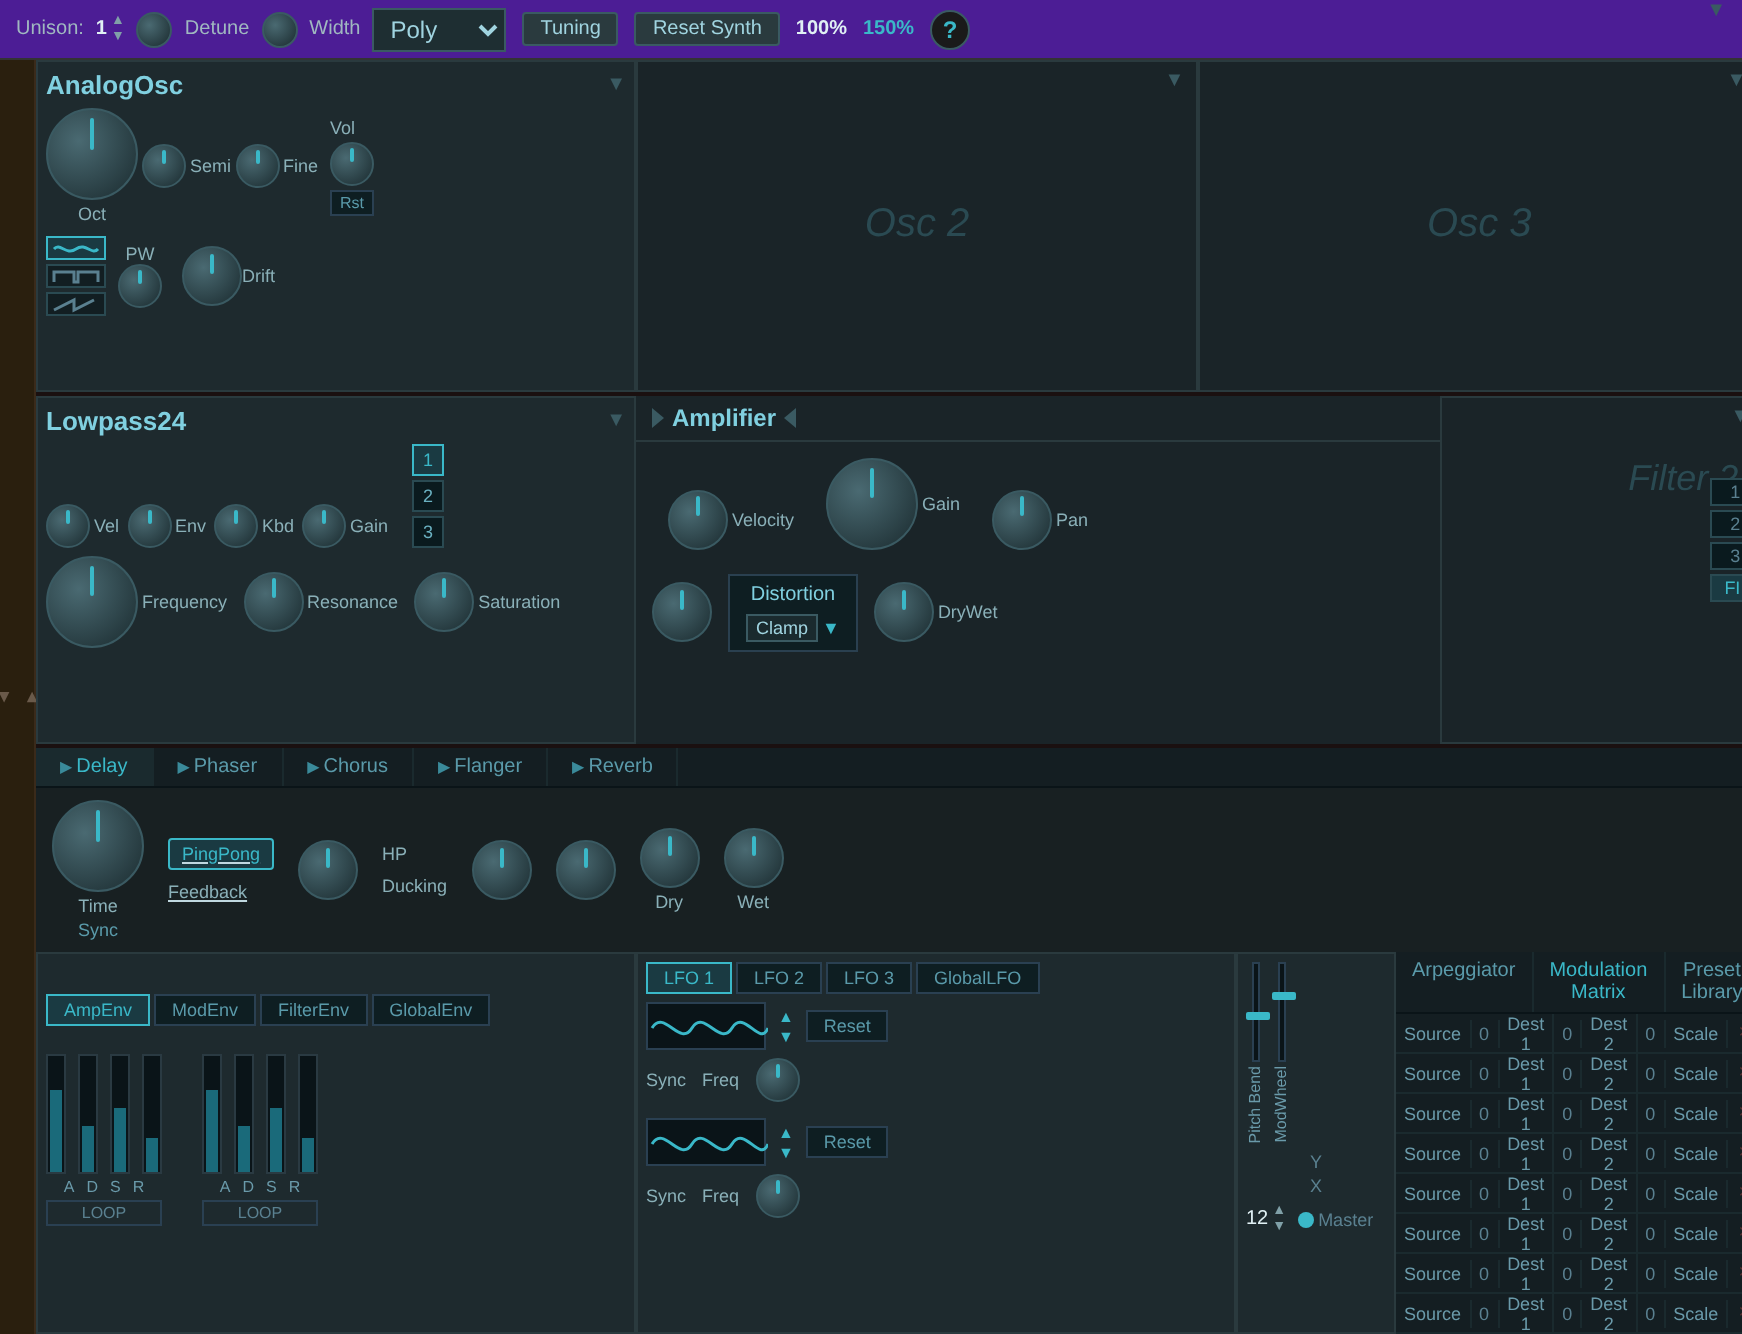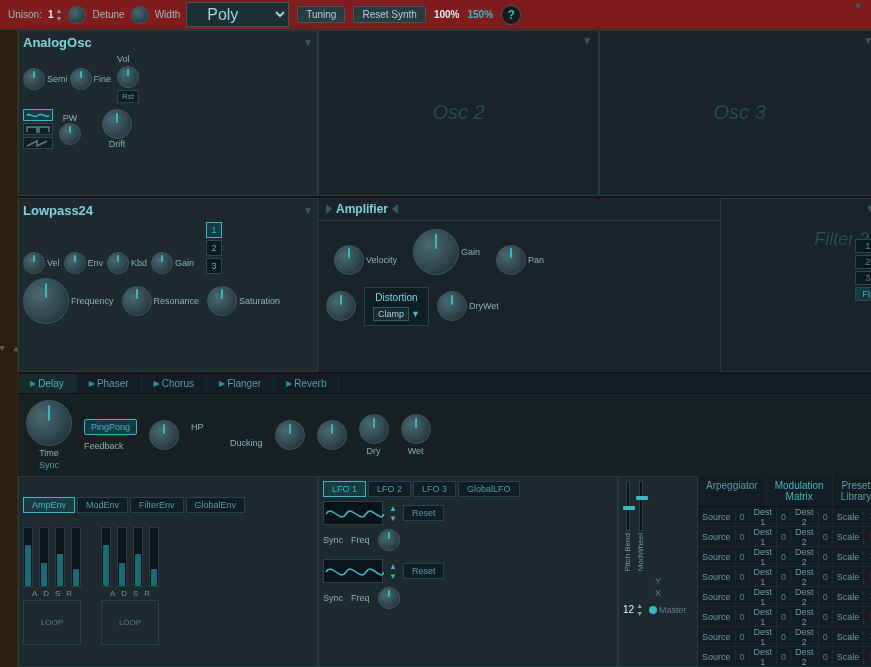--- a/index.html
+++ b/index.html
@@ -10,21 +10,21 @@
       font-family: 'Arial', sans-serif;
       overflow: hidden;
       color: #c0d8e0;
       font-size: 11px;
     }
 
     
     .top-bar {
       display: flex;
       align-items: center;
-      background: #7f1d1d;
+      background: #4c1d95;
       height: 30px;
       padding: 0 8px;
       border-bottom: 1px solid #333;
       gap: 8px;
     }
     .top-bar-left { display: flex; align-items: center; gap: 6px; }
     .top-bar-center { flex: 1; display: flex; justify-content: center; align-items: center; }
     .top-bar-right { display: flex; align-items: center; gap: 8px; }
 
     .logo-text {
@@ -44,22 +44,22 @@
       padding: 2px 8px;
       font-size: 10px;
       cursor: pointer;
       border-radius: 2px;
     }
 
     .poly-select {
       background: #1e2e32;
       border: 1px solid #3a5a62;
       color: #a0d4e0;
-      padding: 2px 16px;
-      font-size: 16px;
+      padding: 2px 4px;
+      font-size: 12px;
     }
 
     .spinner-ctrl {
       display: flex;
       align-items: center;
       gap: 2px;
     }
     .spinner-arrows {
       display: flex;
       flex-direction: column;
@@ -371,21 +371,21 @@
       right: 1px;
       background: #1a6a7a;
     }
     .env-label { font-size: 8px; color: #6a9aaa; }
 
     .loop-label {
       font-size: 8px;
       color: #5a8090;
       text-align: center;
       border: 1px solid #2a4052;
-      padding: 17px 4px;
+      padding: 1px 4px;
       margin-top: 2px;
       cursor: pointer;
     }
 
     
     .lfo-section {
       width: 300px;
       background: #1e2a2e;
       border: 1px solid #2a3a3e;
       padding: 4px;
@@ -621,20 +621,24 @@
 
       <div class="osc-panel">
         <div class="panel-header">
           <span class="panel-title">AnalogOsc</span>
           <span class="panel-arrow">▼</span>
         </div>
 
         <div style="display:flex; align-items:flex-start; gap:8px; margin-bottom:6px;">
           <div style="display:flex; flex-direction:column; align-items:center; gap:1px;">
             <div style="display:flex; gap:2px; align-items:center;">
+              <div class="oct-controls">
+                <div class="knob knob-xl"></div>
+                <span class="knob-label">Oct</span>
+              </div>
               <div class="knob-group">
                 <div class="knob knob-sm"></div>
                 <span class="knob-label">Semi</span>
               </div>
               <div class="knob-group">
                 <div class="knob knob-sm"></div>
                 <span class="knob-label">Fine</span>
               </div>
               <div style="display:flex; flex-direction:column; gap:2px; margin-left:4px;">
                 <span class="vol-label">Vol</span>
@@ -664,21 +668,21 @@
             <div class="wave-btn">
               <svg viewBox="0 0 26 9">
                   <path d="M2,7 L12,2 L12,7 L22,2" stroke="#5a8090" stroke-width="1.5" fill="none"></path>
                 </svg>
             </div>
           </div>
           <div style="display:flex; flex-direction:column; align-items:center;">
             <span class="pw-label">PW</span>
             <div class="knob knob-sm"></div>
           </div>
-          <div style="display:flex; flex-direction:column; align-items:center; margin-left:15px;">
+          <div style="display:flex; flex-direction:row; align-items:center; margin-left:4px;">
             <div class="knob knob-md"></div>
             <span class="drift-label">Drift</span>
           </div>
         </div>
       </div>
 
       <div class="osc-empty">
         <span class="osc-corner-arrow">▼</span>
         <span class="osc-empty-label">Osc 2</span>
       </div>
@@ -821,30 +825,30 @@
           <span>Reverb</span>
         </div>
       </div>
 
       <div style="display:flex; align-items:center; gap:12px; padding:6px 8px; background:#182022;">
         <div style="display:flex; flex-direction:column; align-items:center; gap:2px;">
           <div class="knob knob-xl"></div>
           <span class="knob-label">Time</span>
           <span style="font-size:9px; color:#5a9aaa; cursor:pointer;">Sync</span>
         </div>
-        <div style="display:flex; flex-direction:column; gap:6px;">
+        <div style="display:flex; flex-direction:column; gap:6px;text-decoration:underline;">
           <div class="delay-toggle active">PingPong</div>
           <span style="font-size:9px; color:#8ab0b8;">Feedback</span>
         </div>
         <div style="display:flex; flex-direction:column; align-items:center; gap:2px;">
           <div class="knob knob-md"></div>
         </div>
         <div style="display:flex; flex-direction:column; gap:6px;">
           <span style="font-size:9px; color:#8ab0b8;">HP</span>
-          <span style="font-size:9px; color:#8ab0b8;margin-left:39px;">Ducking</span>
+          <span style="font-size:9px; color:#8ab0b8;">Ducking</span>
         </div>
         <div style="display:flex; flex-direction:column; align-items:center; gap:2px;">
           <div class="knob knob-md"></div>
         </div>
         <div style="display:flex; flex-direction:column; align-items:center; gap:2px;">
           <div class="knob knob-md"></div>
         </div>
         <div style="display:flex; flex-direction:column; align-items:center; gap:2px;">
           <div class="knob knob-md"></div>
           <span class="knob-label">Dry</span>

